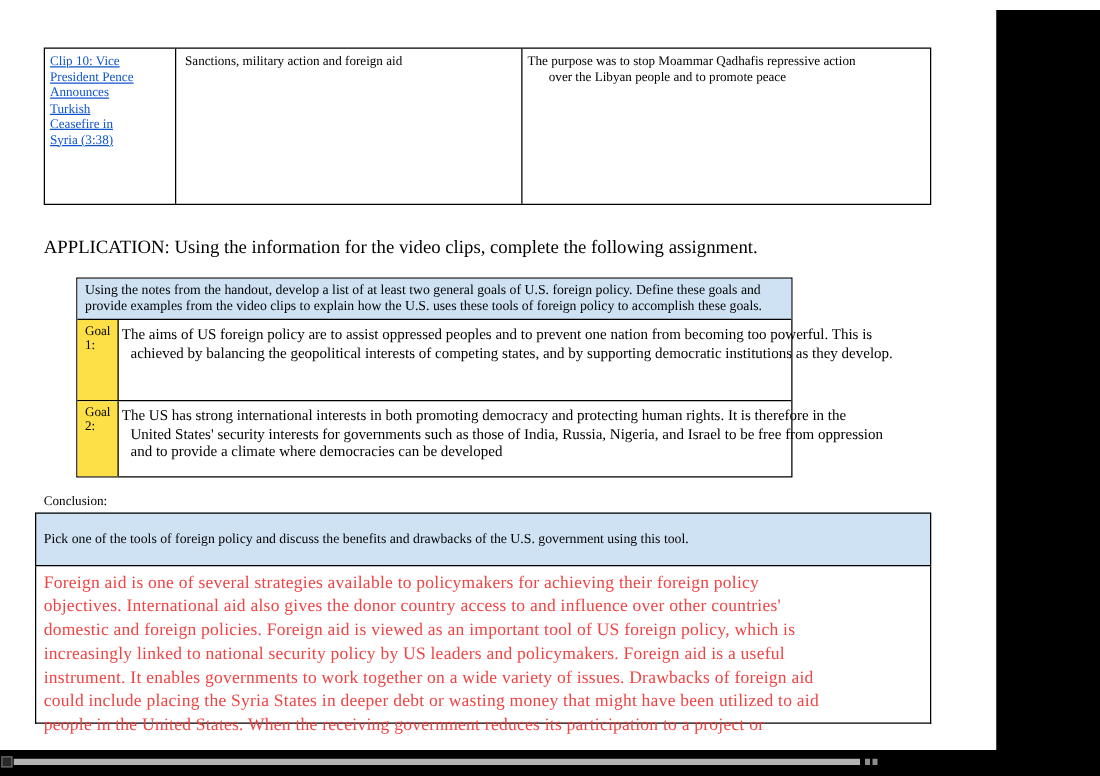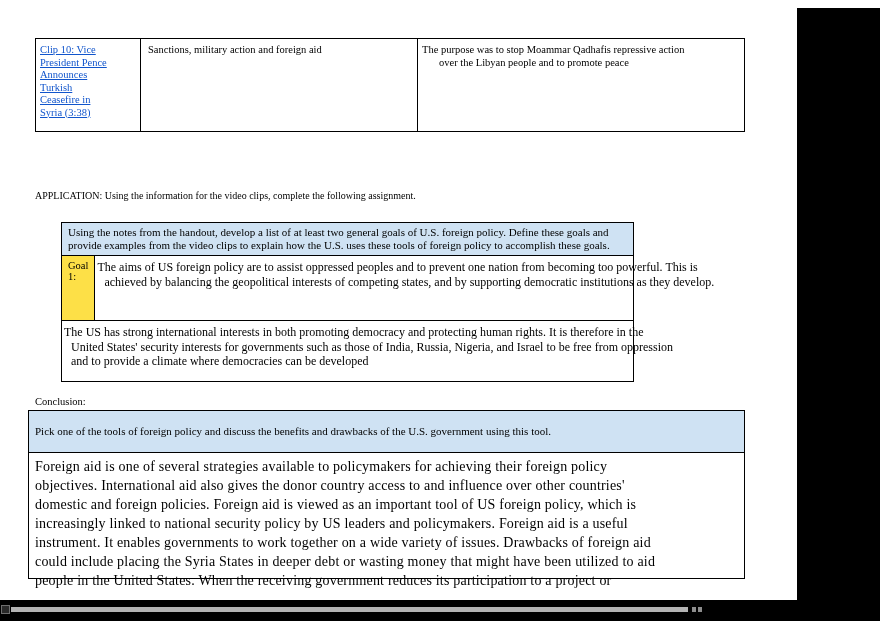--- a/index.html
+++ b/index.html
@@ -6,32 +6,32 @@
   body {
     width:880px; height:621px; position:relative; overflow:hidden;
     background:#ffffff;
     font-family:"Liberation Serif","DejaVu Serif",serif;
     color:#000000;
   }
   .nowrap { white-space:nowrap; }
 
   
   .video-table {
-    position:absolute; left:35px; top:38px; width:710px; height:94px;
+    position:absolute; left:35px; top:38px; width:710px; height:126px;
     border:1px solid #000; box-sizing:border-box; display:flex;
     font-size:10.5px; line-height:12.5px;
   }
   .vt-c1 { width:105px; box-sizing:border-box; border-right:1px solid #000; padding:5px 4px 5px 4px; }
   .vt-c2 { width:277px; box-sizing:border-box; border-right:1px solid #000; padding:5px 7px; }
   .vt-c3 { flex:1; padding:5px 4px; }
   .link-line { color:#1155cc; text-decoration:underline; cursor:pointer; white-space:nowrap; }
   .purpose-indent { padding-left:17px; }
 
   
-  .application { position:absolute; left:35px; top:190px; font-size:10px; white-space:nowrap; }
+  .application { position:absolute; left:35px; top:190px; font-size:15px; white-space:nowrap; }
 
   
   .goals-table {
     position:absolute; left:28px; top:222px; width:573px;
     border:1px solid #000; box-sizing:border-box; font-size:10.5px;margin-left:33px;
   }
   .gt-header {
     background:#cfe2f3; border-bottom:1px solid #000;
     padding:3px 6px; font-size:11px; line-height:13px;
   }
@@ -50,21 +50,21 @@
   .conclusion-table { position:absolute; left:28px; top:410px; width:717px; box-sizing:border-box; }
   .ct-header {
     background:#cfe2f3; border:1px solid #000; box-sizing:border-box;
     padding:14px 6px; font-size:11px; line-height:13px; white-space:nowrap;
   }
   .ct-body {
     border:1px solid #000; border-top:none; box-sizing:border-box;
     height:126px; padding:4px 6px; overflow:visible;
   }
   .ct-text {
-    font-size:14px; line-height:19px; color:#000000; letter-spacing:0.2px;
+    font-size:14px; line-height:19px; color:#ef4444; letter-spacing:0.2px;
   }
 
   
   .right-panel { position:absolute; left:797px; top:8px; width:83px; height:613px; background:#000; }
   .bottom-bar  { position:absolute; left:0; top:600px; width:880px; height:21px; background:#000; }
   .hscroll-left {
     position:absolute; left:1px; top:5px; width:9px; height:9px;
     background:#2a2a2a; border:1px solid #6f6f6f; box-sizing:border-box;
   }
   .hscroll-track { position:absolute; left:11px; top:7px; width:677px; height:5px; background:#b3b3b3; }
@@ -107,20 +107,23 @@
     <div class="goal-row first">
       <div class="goal-label">
         <span>Goal 1:</span>
       </div>
       <div class="goal-text">
         <div class="nowrap">The aims of US foreign policy are to assist oppressed peoples and to prevent one nation from becoming too powerful. This is</div>
         <div class="nowrap indent">achieved by balancing the geopolitical interests of competing states, and by supporting democratic institutions as they develop.</div>
       </div>
     </div>
     <div class="goal-row second">
+      <div class="goal-label">
+        <span>Goal 2:</span>
+      </div>
       <div class="goal-text">
         <div class="nowrap">The US has strong international interests in both promoting democracy and protecting human rights. It is therefore in the</div>
         <div class="nowrap indent">United States' security interests for governments such as those of India, Russia, Nigeria, and Israel to be free from oppression</div>
         <div class="nowrap indent">and to provide a climate where democracies can be developed</div>
       </div>
     </div>
   </div>
 
   <div class="conclusion-label">Conclusion:</div>
 

